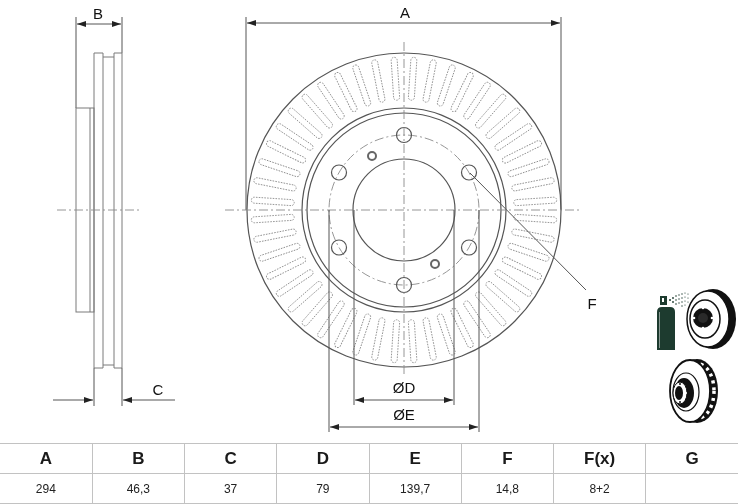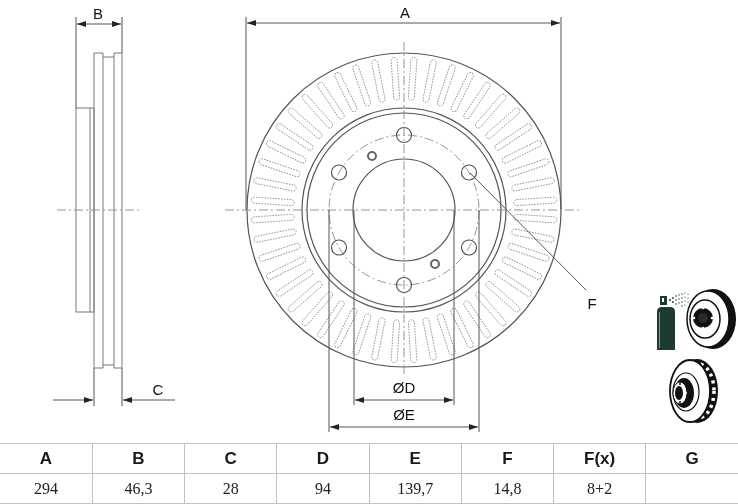--- a/index.html
+++ b/index.html
@@ -12,21 +12,21 @@
   .slot { stroke: #8f8f8f; stroke-width: 0.9; fill: none; stroke-dasharray: 1.6 1.2; }
   .dim { stroke: #555; stroke-width: 1; fill: none; }
   .lbl { font-family: "Liberation Sans", "DejaVu Sans", sans-serif; font-size: 15px; fill: #111; text-anchor: middle; }
   #spec-table { position: absolute; left: 0; top: 443px; width: 738px; height: 60px;
                 border-collapse: collapse; table-layout: fixed; }
   #spec-table td { border: 1px solid #c2c2c2; text-align: center; height: 29px; padding: 0;
                    font-family: "Liberation Sans", "DejaVu Sans", sans-serif; }
   #spec-table tr td:first-child { border-left: none; }
   #spec-table tr td:last-child { border-right: none; }
   #spec-table .hd td { font-weight: bold; font-size: 17px; color: #1a1a1a; }
-  #spec-table .vl td { font-size: 16px; color: #222; font-family: Liberation Serif, serif; }
+  #spec-table .vl td { font-size: 12px; color: #222; }
 </style>
 </head>
 <body>
 
 <svg id="drawing" viewBox="0 0 738 440" xmlns="http://www.w3.org/2000/svg">
   <defs>
     <marker id="arr-end" markerWidth="10" markerHeight="8" refX="9" refY="4" orient="auto" markerUnits="userSpaceOnUse">
       <path d="M0,1 L9,4 L0,7 Z" fill="#222"></path>
     </marker>
     <marker id="arr-start" markerWidth="10" markerHeight="8" refX="1" refY="4" orient="auto" markerUnits="userSpaceOnUse">
@@ -210,21 +210,21 @@
     <td>C</td>
     <td>D</td>
     <td>E</td>
     <td>F</td>
     <td>F(x)</td>
     <td>G</td>
   </tr>
   <tr class="vl">
     <td>294</td>
     <td>46,3</td>
-    <td>28</td>
-    <td>94</td>
+    <td>37</td>
+    <td>79</td>
     <td>139,7</td>
     <td>14,8</td>
     <td>8+2</td>
     <td></td>
   </tr>
 </tbody>
   </table>
 
 </body></html>

